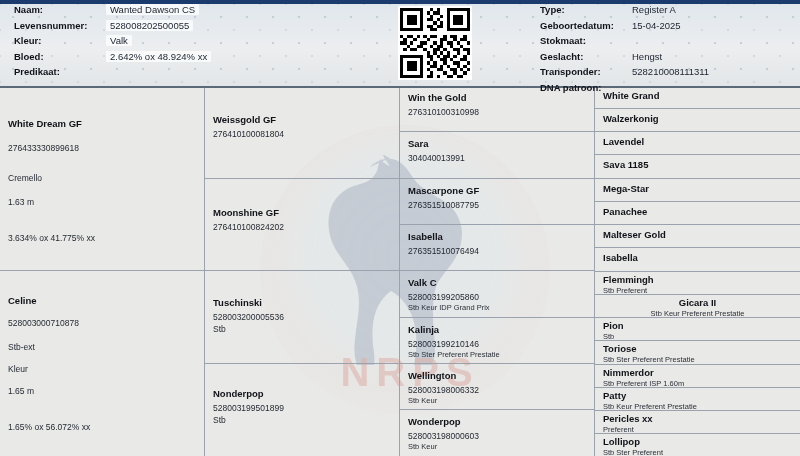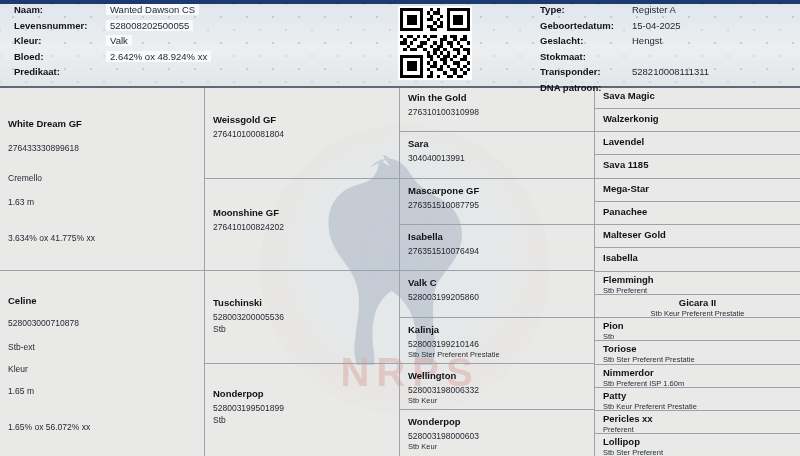--- a/index.html
+++ b/index.html
@@ -353,26 +353,26 @@
     <div class="hdr-right">
       <div class="frow">
         <div class="flabel">Type:</div>
         <div class="fvalue">Register A</div>
       </div>
       <div class="frow">
         <div class="flabel">Geboortedatum:</div>
         <div class="fvalue">15-04-2025</div>
       </div>
       <div class="frow">
+        <div class="flabel">Stokmaat:</div>
+        <div class="fvalue"></div>
+      </div>
+      <div class="frow">
         <div class="flabel">Geslacht:</div>
         <div class="fvalue">Hengst</div>
-      </div>
-      <div class="frow">
-        <div class="flabel">Stokmaat:</div>
-        <div class="fvalue"></div>
       </div>
       <div class="frow">
         <div class="flabel">Transponder:</div>
         <div class="fvalue">528210008111311</div>
       </div>
       <div class="frow">
         <div class="flabel">DNA patroon:</div>
         <div class="fvalue"></div>
       </div>
     </div>
@@ -436,41 +436,42 @@
         <div class="nm">Mascarpone GF</div>
         <div class="ln">276351510087795</div>
       </div>
       <div class="cell" style="height:46px;">
         <div class="nm">Isabella</div>
         <div class="ln">276351510076494</div>
       </div>
       <div class="cell" style="height:47px;">
         <div class="nm">Valk C</div>
         <div class="ln">528003199205860</div>
+        <div class="sub">Stb Keur IDP Grand Prix</div>
       </div>
       <div class="cell" style="height:46px;">
         <div class="nm">Kalinja</div>
         <div class="ln">528003199210146</div>
         <div class="sub">Stb Ster Preferent Prestatie</div>
       </div>
       <div class="cell" style="height:46px;">
         <div class="nm">Wellington</div>
         <div class="ln">528003198006332</div>
         <div class="sub">Stb Keur</div>
       </div>
       <div class="cell" style="height:46px;border-bottom:none;">
         <div class="nm">Wonderpop</div>
         <div class="ln">528003198000603</div>
         <div class="sub">Stb Keur</div>
       </div>
     </div>
 
     <div class="col c4">
       <div class="cell" style="height:23px;padding-top:4px;">
-        <div class="nm">Sava Magic</div>
+        <div class="nm">White Grand</div>
       </div>
       <div class="cell" style="height:23px;padding-top:4px;">
         <div class="nm">Walzerkonig</div>
       </div>
       <div class="cell" style="height:23px;padding-top:4px;">
         <div class="nm">Lavendel</div>
       </div>
       <div class="cell" style="height:24px;padding-top:4px;">
         <div class="nm">Sava 1185</div>
       </div>

